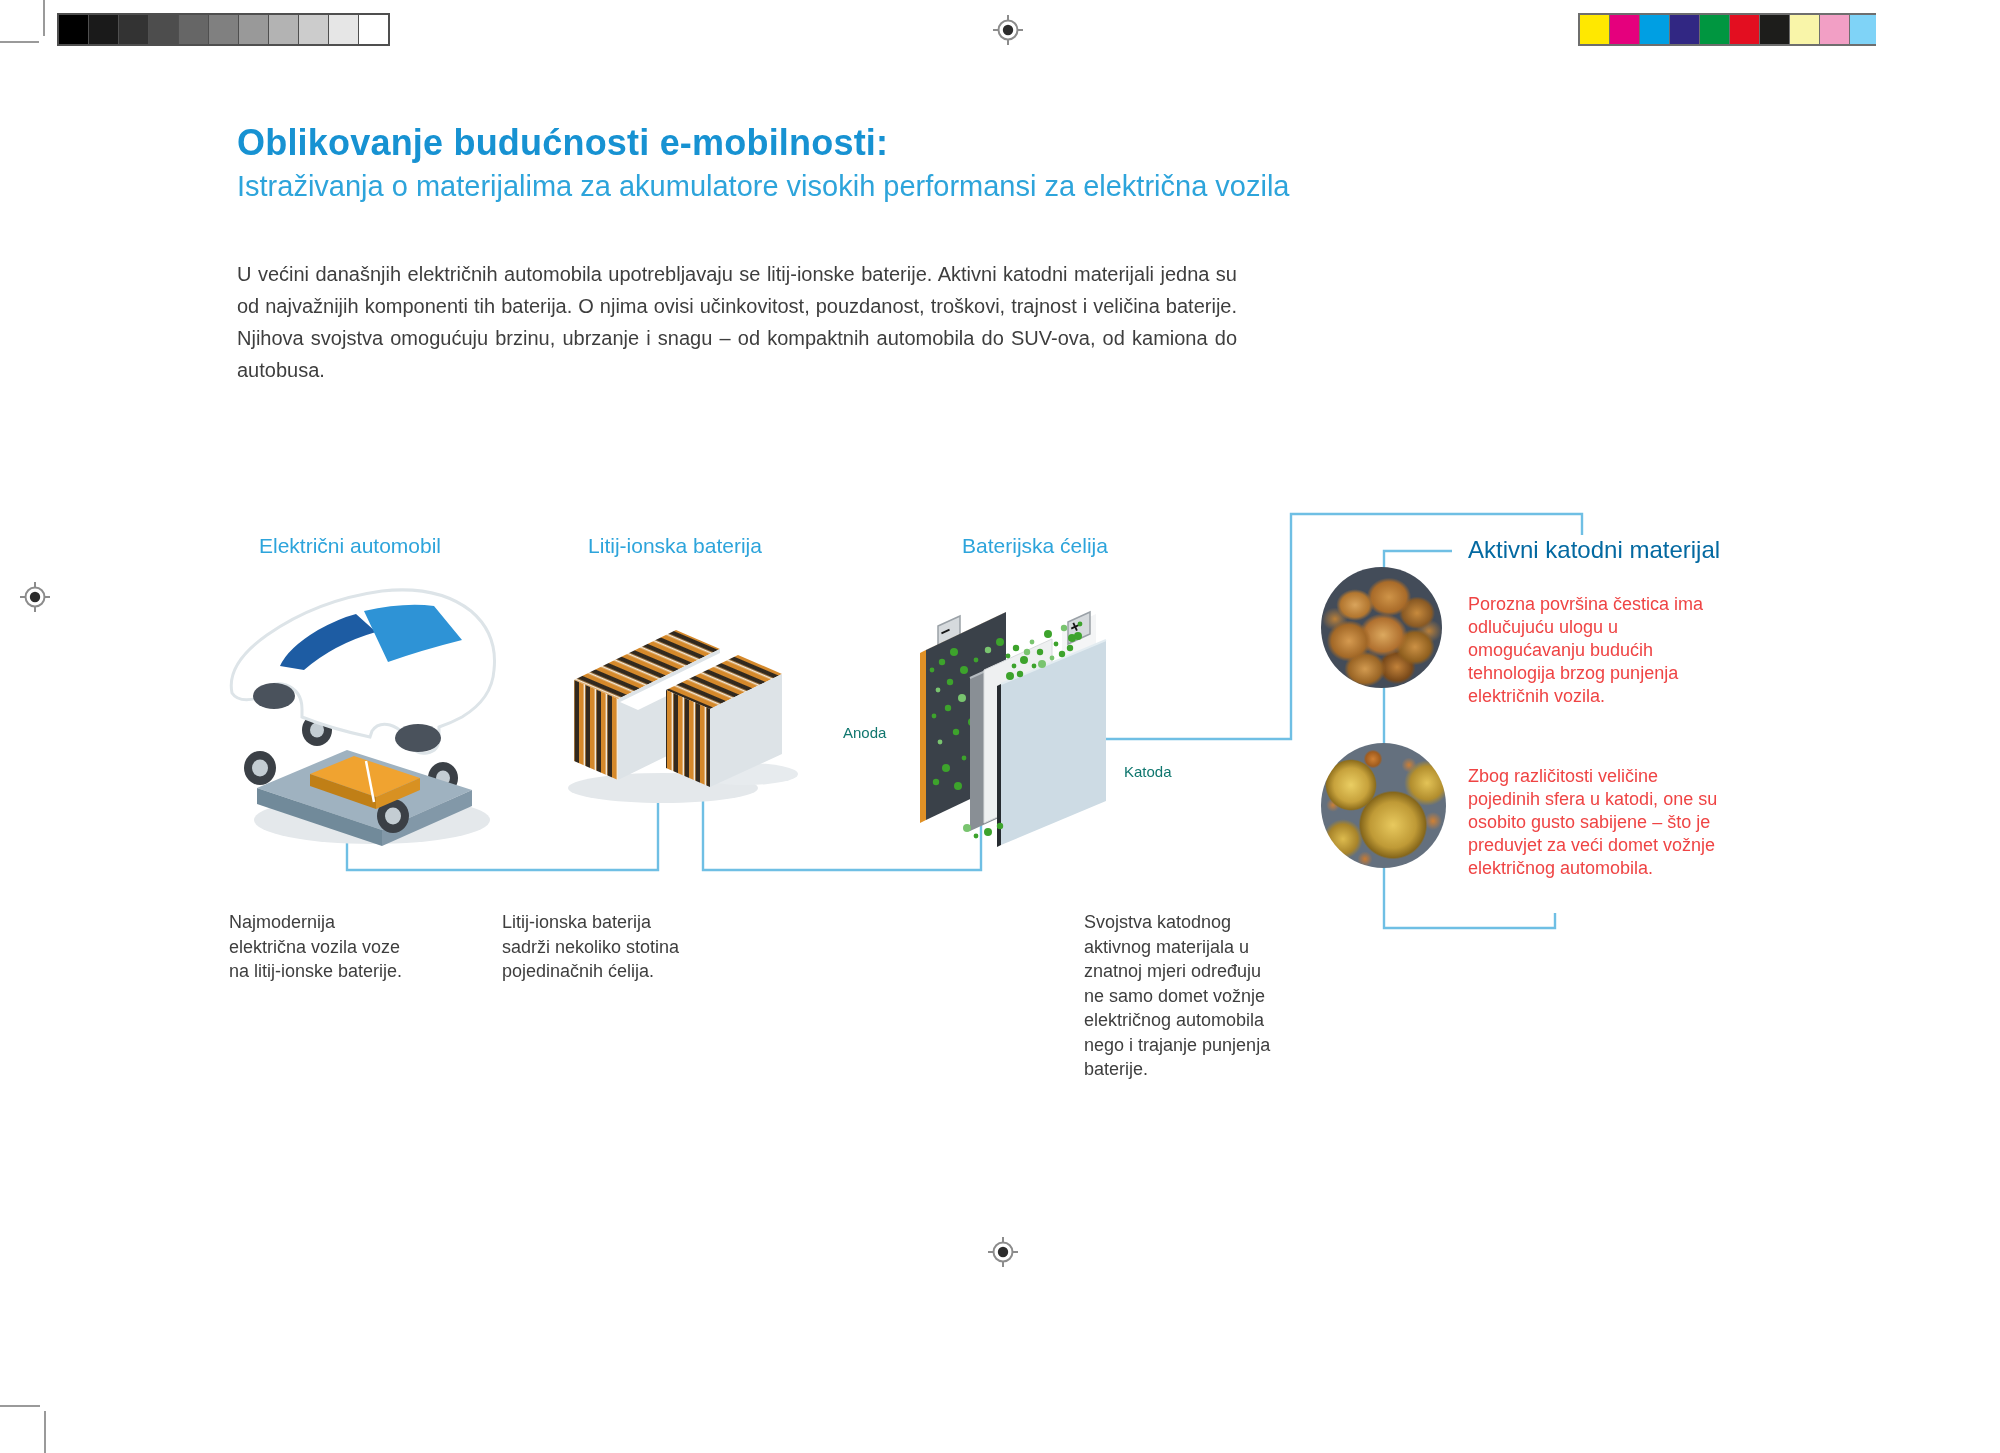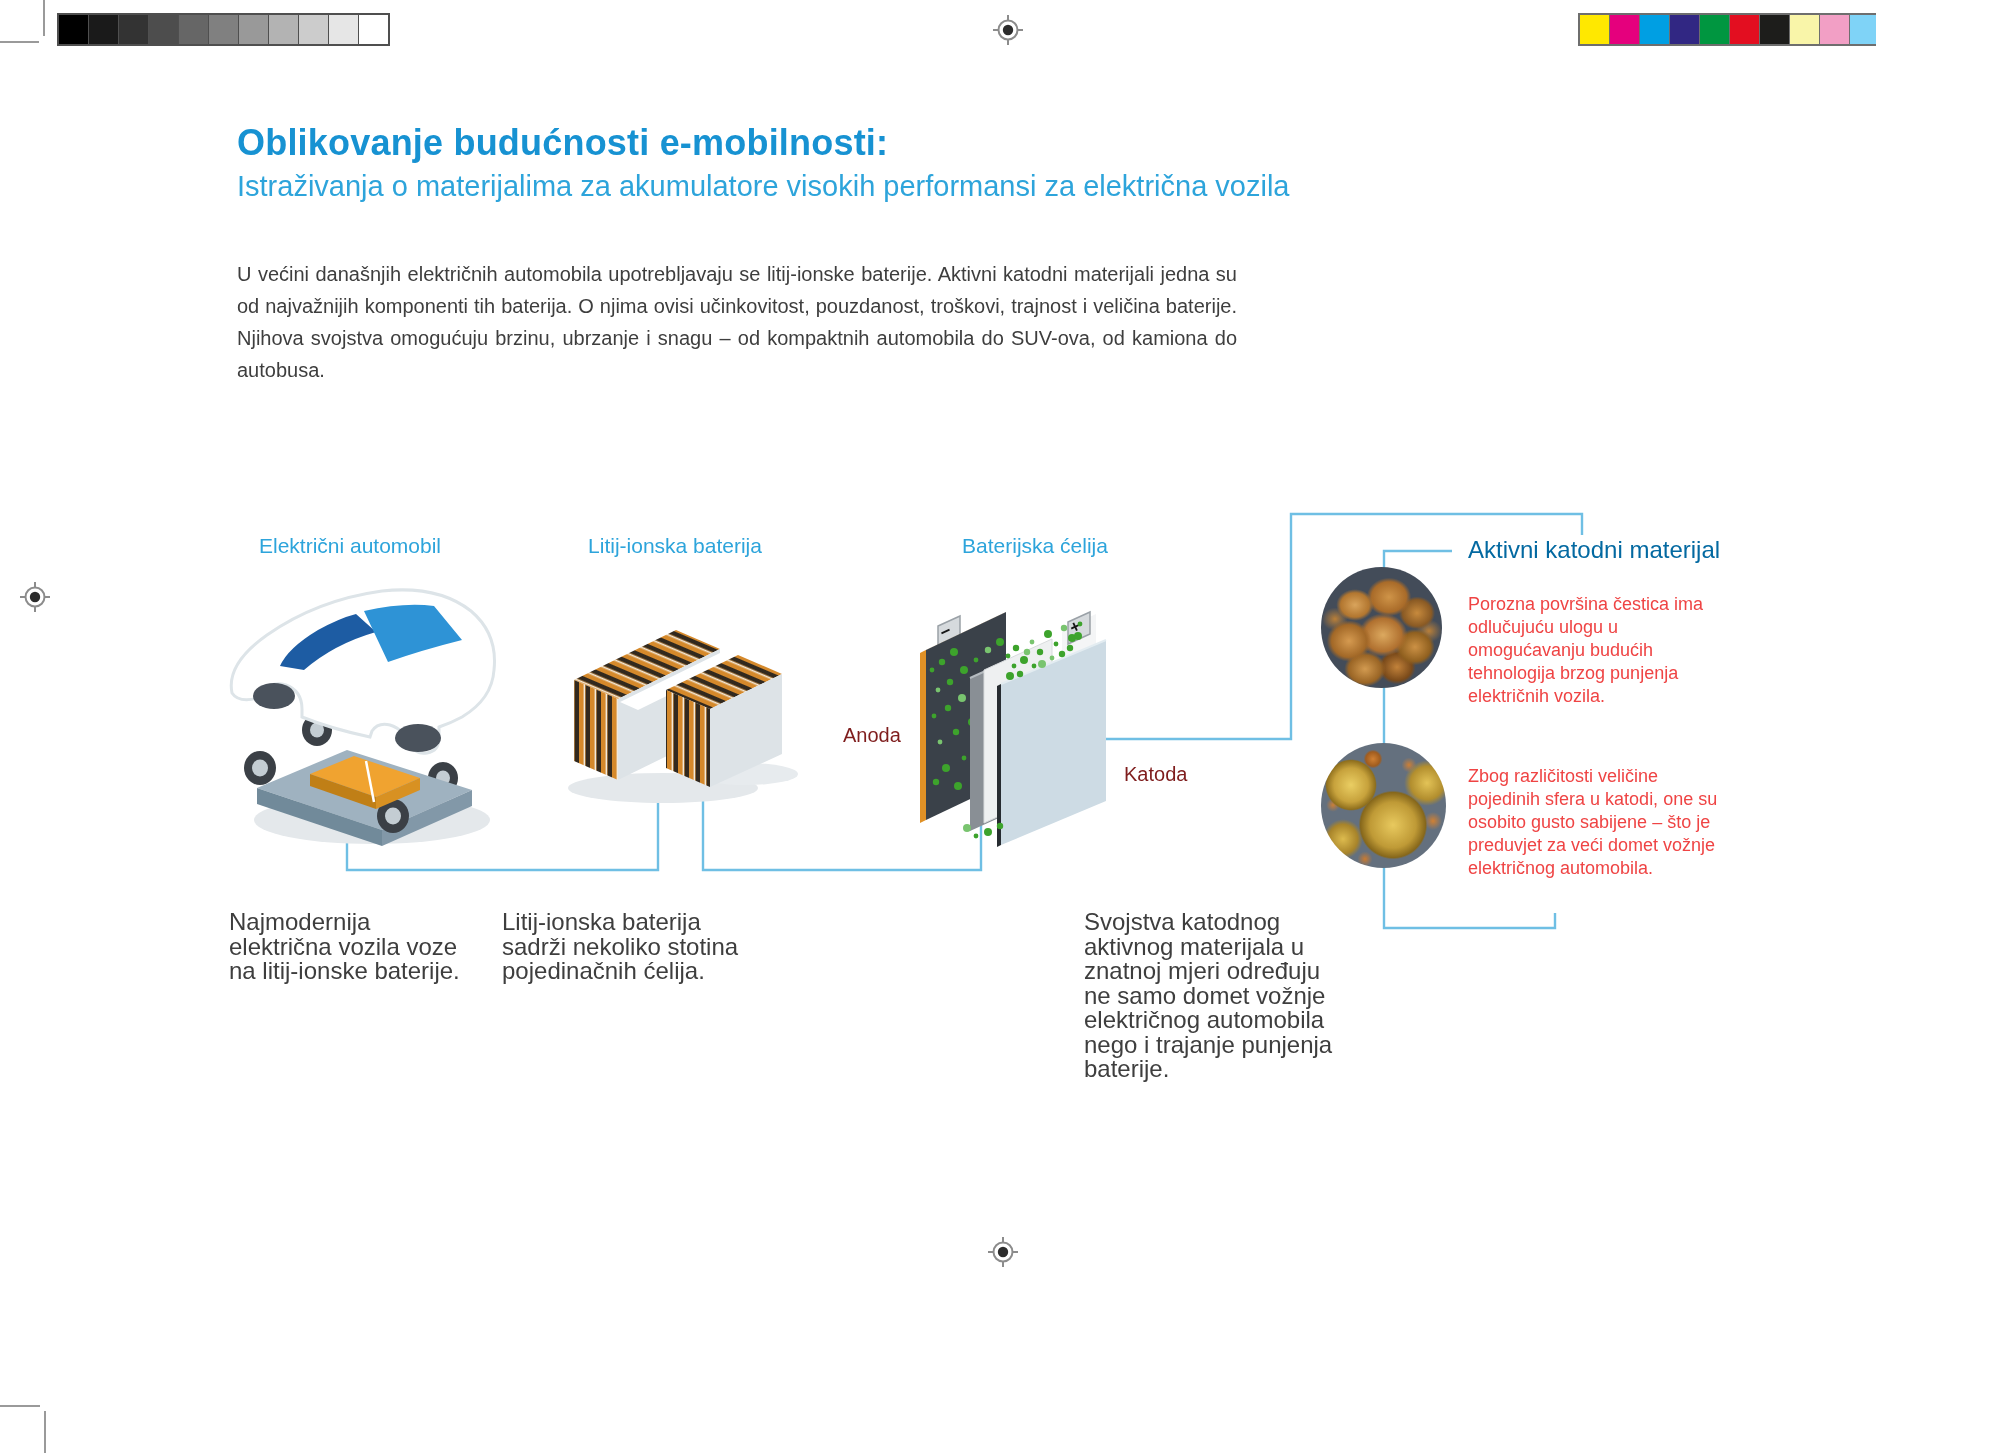--- a/index.html
+++ b/index.html
@@ -18,24 +18,24 @@
   .cal-bar.colorbar .cal-cell{border-right-color:#6e6e6e;}
   .cropline{background:#9a9a9a;}
   .cropline.black{background:#161616;}
   .regmark{width:30px;height:30px;}
 
   
   .title{font-size:36px;font-weight:bold;color:#1792d2;letter-spacing:.2px;}
   .subtitle{font-size:29px;font-weight:400;color:#2da4db;}
   .intro{font-size:20px;line-height:32px;text-align:justify;color:#3e3e3e;width:1000px;}
   .stage-label{font-size:21px;color:#2da4db;text-align:center;}
-  .cell-label{font-size:20px;color:#7f1d1d;}
+  .cell-label{font-size:15px;color:#0f766e;}
   .callout-heading{font-size:24px;color:#0369a1;}
   .callout-para{font-size:18px;line-height:23px;color:#ef4444;width:300px;}
-  .caption{font-size:24px;line-height:24.5px;color:#3e3e3e;width:260px;}
+  .caption{font-size:18px;line-height:24.5px;color:#3e3e3e;width:260px;}
 
   
   .connectors{pointer-events:none;}
   .connectors polyline{fill:none;stroke:#6fbfe4;stroke-width:2.4;}
 
   
   .photo{border-radius:50%;}
   .photo1{
     background:
       radial-gradient(26px 22px at 34px 38px,#d9a45c 0%,#b2762f 55%,rgba(0,0,0,0) 72%),

